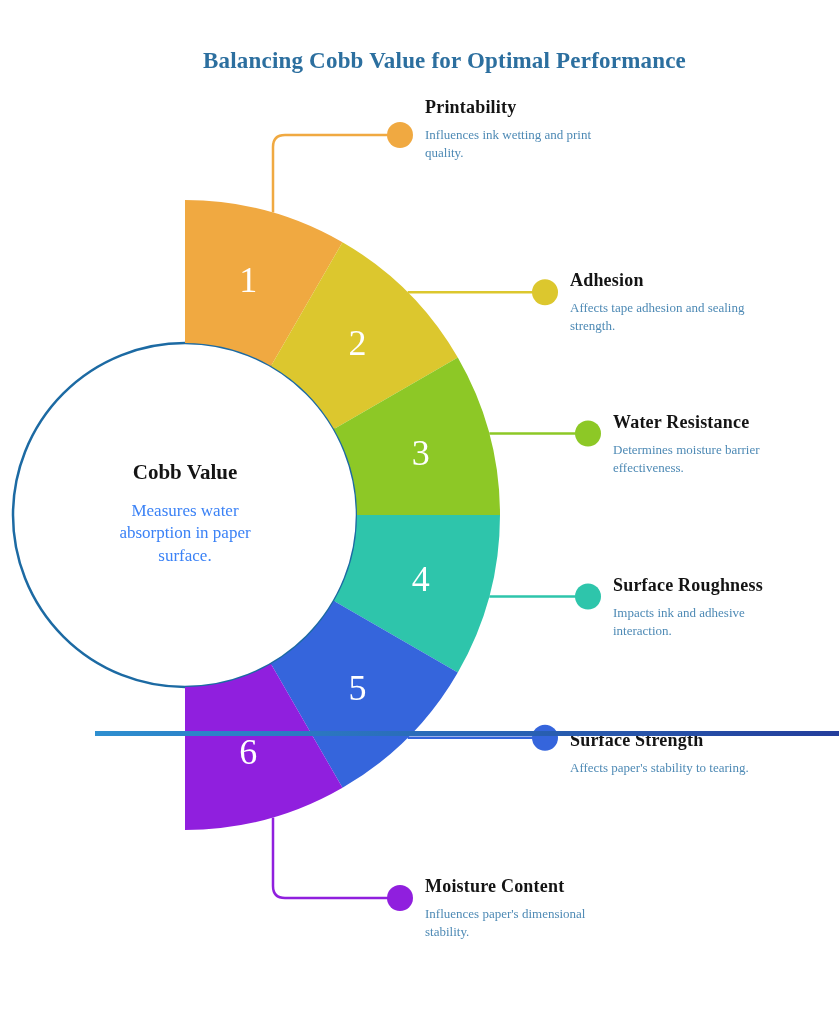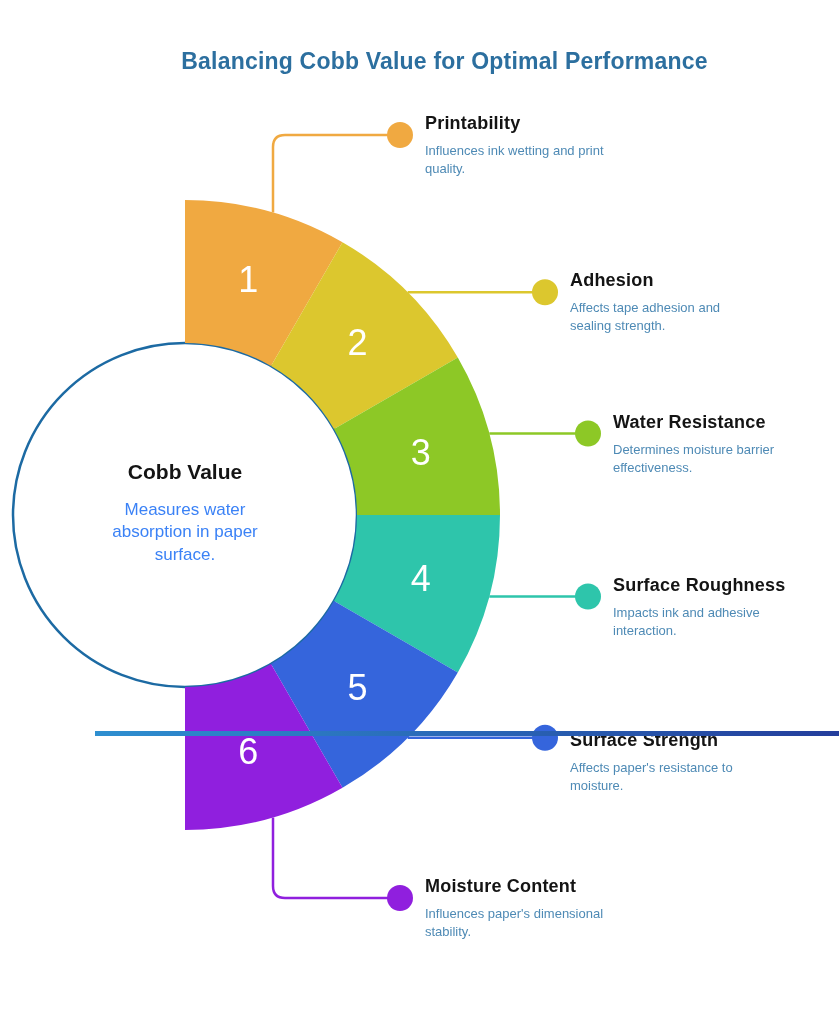--- a/index.html
+++ b/index.html
@@ -1,39 +1,39 @@
 <!DOCTYPE html>
 <html><head>
 <meta charset="utf-8">
 <style>
   html,body{margin:0;padding:0;background:#ffffff;}
   body{
     font-family:"Liberation Sans","DejaVu Sans",sans-serif;
     width:839px;height:1024px;position:relative;overflow:hidden;
   }
-  .stage{position:absolute;inset:0;width:839px;height:740px;}
+  .stage{position:absolute;inset:0;width:839px;height:740px;font-family:Liberation Serif, serif;}
   .page-title{
     position:absolute;left:50px;top:48px;width:789px;
     text-align:center;font-size:23px;font-weight:700;
     color:#2C6F9F;letter-spacing:.2px;
   }
   #donut-svg{position:absolute;left:0;top:0;}
   .center-text{
     position:absolute;left:185px;top:460px;width:230px;
     transform:translateX(-50%);text-align:center;
   }
   .center-title{font-size:21px;font-weight:700;color:#141414;margin-bottom:15px;}
   .center-desc{
     font-size:17px;color:#3b82f6;line-height:1.32;
     width:165px;margin:0 auto;
   }
   .lbl{position:absolute;}
   .lbl-title{font-size:18px;font-weight:700;color:#141414;letter-spacing:.2px;}
   .lbl-desc{font-size:13px;color:#4E8AB5;line-height:1.38;margin-top:8px;width:182px;}
-  .lbl-0{left:425px;top:113px;}
+  .lbl-0{left:425px;top:97px;}
   .lbl-1{left:570px;top:270px;}
   .lbl-2{left:613px;top:412px;}
   .lbl-3{left:613px;top:575px;}
   .lbl-4{left:570px;top:730px;}
   .lbl-5{left:425px;top:876px;}
   .bottom-bar{
     position:absolute;left:95px;right:0;bottom:4px;height:5px;
     background:linear-gradient(90deg,#2E8FD0,#243E9C);
   }
 </style>
@@ -88,21 +88,21 @@
   <div class="lbl lbl-2">
     <div class="lbl-title">Water Resistance</div>
     <div class="lbl-desc">Determines moisture barrier effectiveness.</div>
   </div>
   <div class="lbl lbl-3">
     <div class="lbl-title">Surface Roughness</div>
     <div class="lbl-desc">Impacts ink and adhesive interaction.</div>
   </div>
   <div class="lbl lbl-4">
     <div class="lbl-title">Surface Strength</div>
-    <div class="lbl-desc">Affects paper's resistance to moisture.</div>
+    <div class="lbl-desc">Affects paper's stability to tearing.</div>
   </div>
   <div class="lbl lbl-5">
     <div class="lbl-title">Moisture Content</div>
     <div class="lbl-desc">Influences paper's dimensional stability.</div>
   </div>
 
   <div class="bottom-bar"></div>
 </div>
 
 </body></html>

